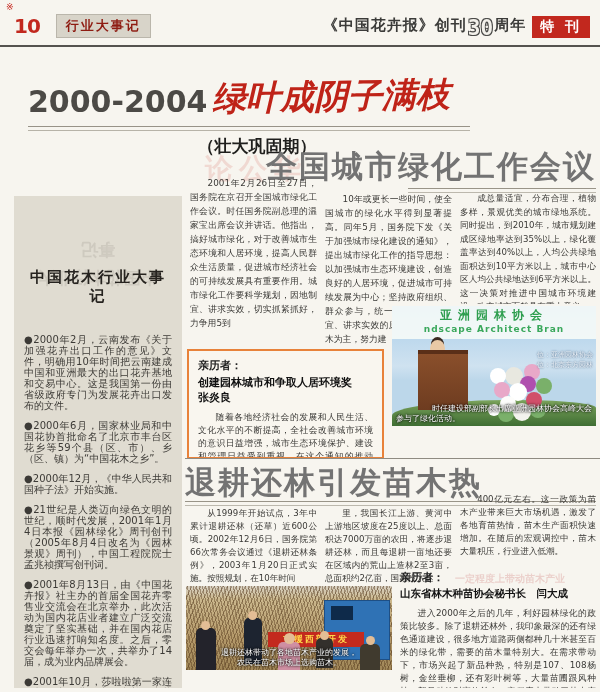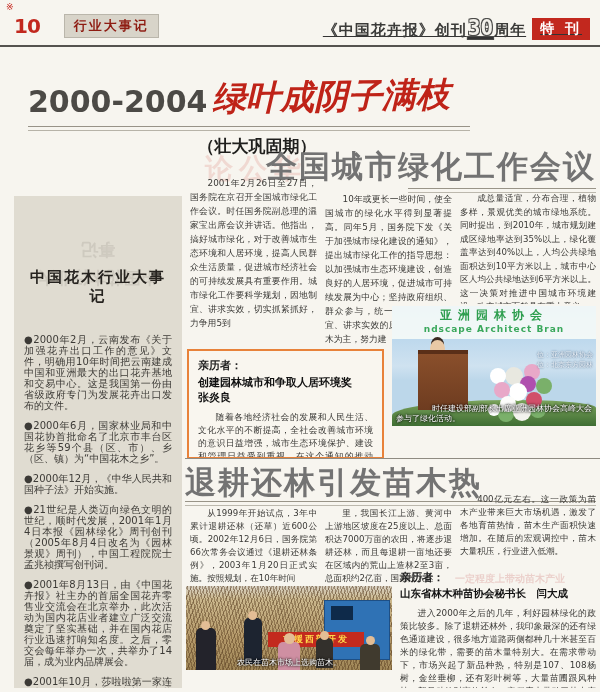--- a/index.html
+++ b/index.html
@@ -2,23 +2,23 @@
 <html><head>
 <meta charset="utf-8">
 <style>
   html,body{margin:0;padding:0;background:#e9e7e1;}
   .page{position:relative;width:600px;height:692px;background:#f7f5ef;overflow:hidden;
         font-family:"DejaVu Sans","Liberation Sans",sans-serif;color:#333;}
   
   .corner-mark{position:absolute;left:6px;top:2px;color:#c5231b;font-size:9px;}
   .hdr-left{position:absolute;left:14px;top:14px;display:flex;align-items:center;}
   .page-num{font-size:20px;font-weight:900;color:#c2281e;line-height:1;letter-spacing:-1px;}
-  .section-box{margin-left:24px;background:#d8d4c9;border:1px solid #bab6ab;color:#8e1c12;
+  .section-box{margin-left:16px;background:#d8d4c9;border:1px solid #bab6ab;color:#8e1c12;
                font-weight:bold;font-size:13px;padding:2px 9px;letter-spacing:2px;}
-  .hdr-right{position:absolute;right:10px;top:16px;display:flex;align-items:flex-end;text-decoration:underline;}
+  .hdr-right{position:absolute;right:10px;top:16px;display:flex;align-items:flex-start;}
   .masthead{font-size:15px;font-weight:bold;color:#3b3b39;letter-spacing:1px;}
   .hollow{font-family:"DejaVu Sans Mono",monospace;font-size:21px;font-weight:bold;color:#f2f0ea;
           text-shadow:-1px -1px 0 #4a4a48,1px -1px 0 #4a4a48,-1px 1px 0 #4a4a48,1px 1px 0 #4a4a48;
           margin:0 1px;}
   .special{background:#c2281e;color:#fff;font-weight:bold;font-size:14px;padding:2px 8px;
            margin-left:6px;letter-spacing:3px;}
   .hdr-rule{position:absolute;left:0;right:0;top:45px;height:2px;background:#55534f;}
   
   .era-years{position:absolute;left:28px;top:84px;font-size:30px;font-weight:900;color:#4c4a46;}
   .era-slogan{position:absolute;left:212px;top:74px;font-size:34px;font-style:italic;font-weight:bold;
@@ -203,17 +203,18 @@
     <div class="p2-head" style="left:15px;bottom:40px;"></div>
     <div class="p2-person" style="left:58px;bottom:6px;width:18px;height:46px;background:#1d2430;"></div>
     <div class="p2-head" style="left:62px;bottom:50px;"></div>
     <div class="p2-person" style="left:92px;bottom:0;width:22px;height:28px;background:#cf8fa2;"></div>
     <div class="p2-head" style="left:98px;bottom:26px;width:11px;height:11px;"></div>
     <div class="p2-person" style="left:130px;bottom:2px;width:17px;height:30px;background:#33302c;"></div>
     <div class="p2-head" style="left:134px;bottom:30px;"></div>
     <div class="p2-person" style="right:12px;bottom:0;width:20px;height:26px;background:#403a2e;"></div>
     <div class="p2-head" style="right:17px;bottom:25px;"></div>
     <div class="p2-cap">
+      <div>退耕还林带动了各地苗木产业的发展，</div>
       <div>农民在苗木市场上选购苗木。</div>
     </div>
   </div>
 
 </div>
 
 </body></html>

